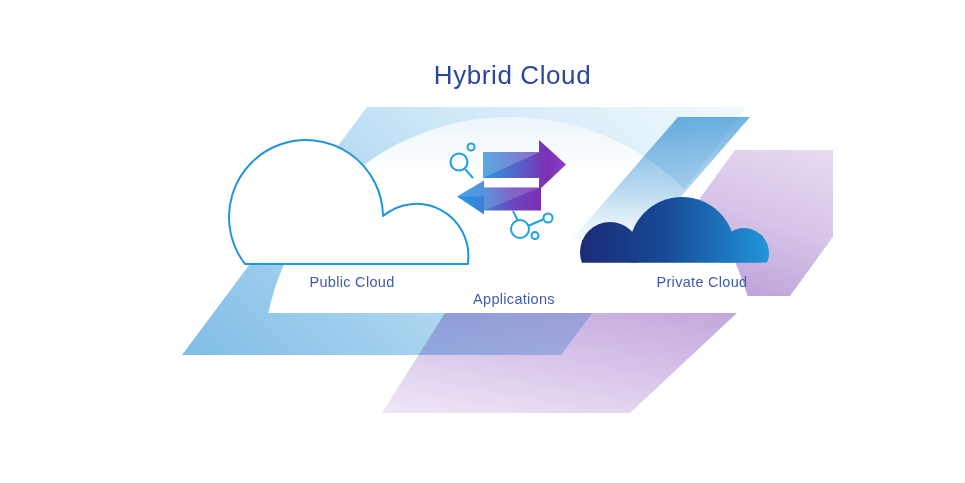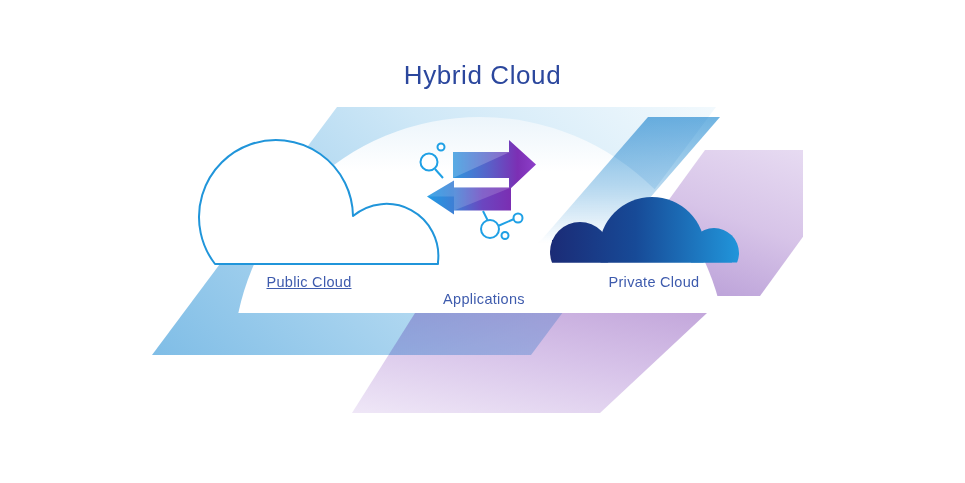--- a/index.html
+++ b/index.html
@@ -1,18 +1,19 @@
 <!DOCTYPE html>
 <html><head>
 <meta charset="utf-8">
 <style>
   html,body{margin:0;padding:0;background:#ffffff;}
   .canvas{
     position:relative;width:803px;height:483px;background:#ffffff;overflow:hidden;
     font-family:"Liberation Sans", sans-serif;
+    margin-left:30px;
   }
   .shape{position:absolute;}
   
   .shape-a{
     left:152px;top:107px;width:564px;height:248px;
     clip-path:polygon(185px 0,564px 0,379px 248px,0 248px);
     background:linear-gradient(225deg, rgba(226,242,251,0.45) 0%, #cfe8f7 38%, #7fbde6 100%);
   }
   
   .shape-b{
@@ -43,23 +44,23 @@
   }
   .art{position:absolute;left:0;top:0;width:965px;height:483px;}
   .title{
     position:absolute;left:0;top:60px;width:965px;text-align:center;
     font-size:26px;font-weight:400;letter-spacing:0.6px;color:#2b479d;
   }
   .node-label{
     position:absolute;top:274px;width:170px;text-align:center;
     font-size:14.5px;line-height:17px;letter-spacing:0.3px;color:#3e5bad;
   }
-  .node-label.public{left:224px;text-decoration:underline;}
+  .node-label.public{left:237px;}
   .node-label.connector{left:399px;}
-  .node-label.private{left:569px;text-align:center;}
+  .node-label.private{left:587px;text-align:center;}
 </style>
 </head>
 <body>
 
 <div class="canvas">
 
   <div class="shape shape-a"></div>
   <div class="shape shape-b"></div>
 
   <div class="dome">

